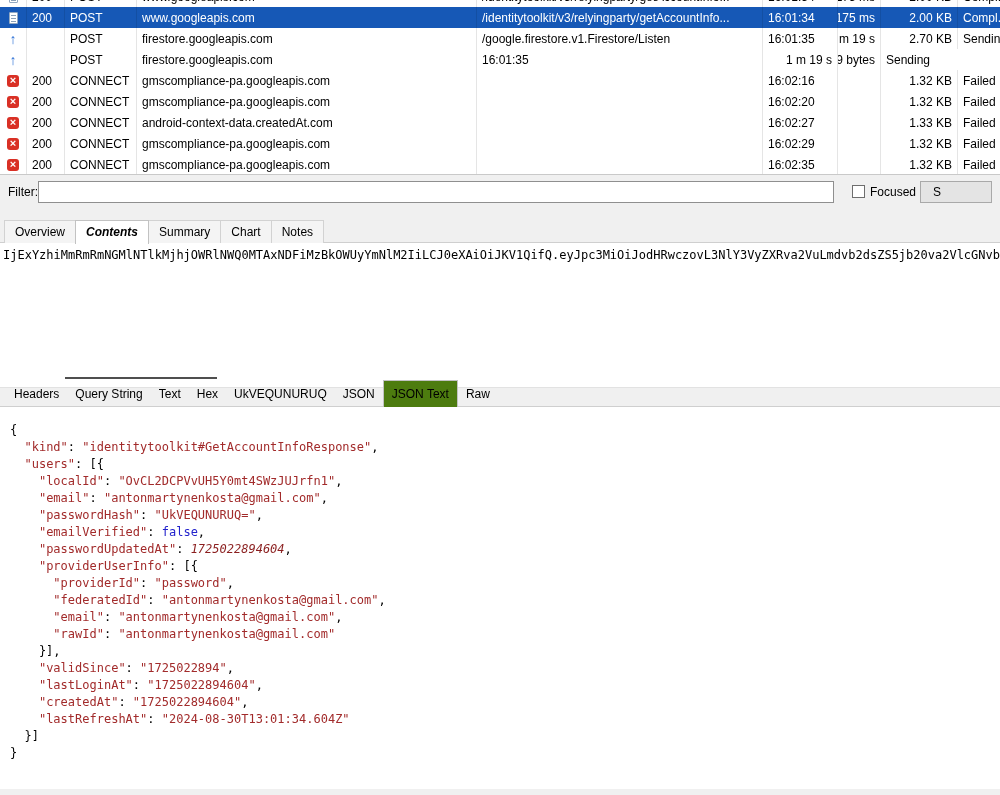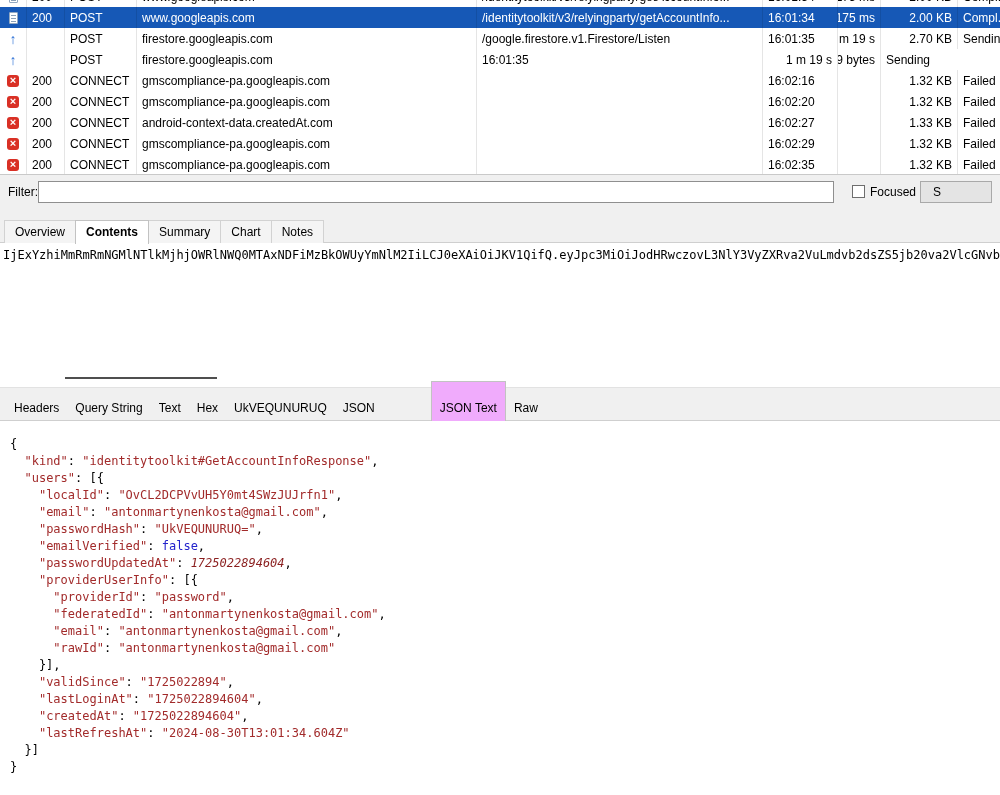--- a/index.html
+++ b/index.html
@@ -39,31 +39,31 @@
   .filter-bar { height:33px; display:flex; align-items:center; padding:0 8px; gap:0; background:#f0f0f0; }
   .filter-label { flex:none; }
   .filter-input { flex:1; height:22px; border:1px solid #8f8f8f; background:#fff; font:12px "Liberation Sans", sans-serif; padding:0 4px; }
   .focus-group { display:flex; align-items:center; gap:5px; margin-left:10px; flex:none;padding-left:8px; }
   .checkbox { width:13px; height:13px; border:1px solid #6e6e6e; background:#fff; flex:none; }
   .settings-btn { flex:none; width:72px; height:22px; border:1px solid #a9a9a9; background:#e4e4e4; font:12px "Liberation Sans", sans-serif; text-align:left; padding:0 0 0 12px; margin-left:4px; }
 
   
   .tabs { display:flex; align-items:center; height:35px; padding:13px 4px 0; background:#f0f0f0; border-bottom:1px solid #cfcfcf; }
   .tab { position:relative; padding:4px 10px; border:1px solid #d2d2d2; border-bottom:none; background:#f4f4f4; margin-right:-1px; cursor:default; }
-  .tab.active { background:#fff; font-weight:bold; padding-bottom:5px; margin-bottom:-1px; z-index:2; border-color:#c2c2c2; }
+  .tab.active { background:#fff; font-weight:bold; padding-bottom:5px; margin-bottom:-1px; z-index:2; border-color:#c2c2c2;font-style:italic; }
 
   
   .response-pane { height:144px; background:#fff; position:relative; overflow:hidden; }
   .jwt-text { font-family:"DejaVu Sans Mono", monospace; font-size:12px; padding:5px 3px; white-space:nowrap; overflow:hidden; }
   .splitter { position:absolute; left:65px; top:134px; width:152px; height:2px; background:#4f4f4f; cursor:row-resize; }
 
   
-  .subtabs { display:flex; align-items:flex-end; height:34px; padding:0 6px; background:#f0f0f0; border-top:1px solid #e2e2e2; border-bottom:1px solid #cfcfcf; }
+  .subtabs { display:flex; align-items:flex-end; height:20px; padding:0 6px; background:#f0f0f0; border-top:1px solid #e2e2e2; border-bottom:1px solid #cfcfcf; }
   .subtab { position:relative; padding:3px 8px 5px; cursor:default; }
-  .subtab.active { background:#f0abfc; border:1px solid #c2c2c2; border-bottom:none; padding-top:19px; padding-bottom:6px; margin-bottom:-1px; z-index:2;margin-left:48px; }
+  .subtab.active { background:#4d7c0f; border:1px solid #c2c2c2; border-bottom:none; padding-top:6px; padding-bottom:6px; margin-bottom:-1px; z-index:2; }
 
   
   .json-pane { height:382px; background:#fff; overflow:hidden; padding:15px 0 0 10px; }
   .json-pane pre { font-family:"DejaVu Sans Mono", monospace; font-size:12px; line-height:17px; white-space:pre; }
   .j-str  { color:var(--json-string,#a22b2b); }
   .j-num  { color:var(--json-number,#8b1f1f);font-style:italic; }
   .j-bool { color:var(--json-keyword,#2222cc);margin-top:48px; }
 </style>
 </head>
 <body>

